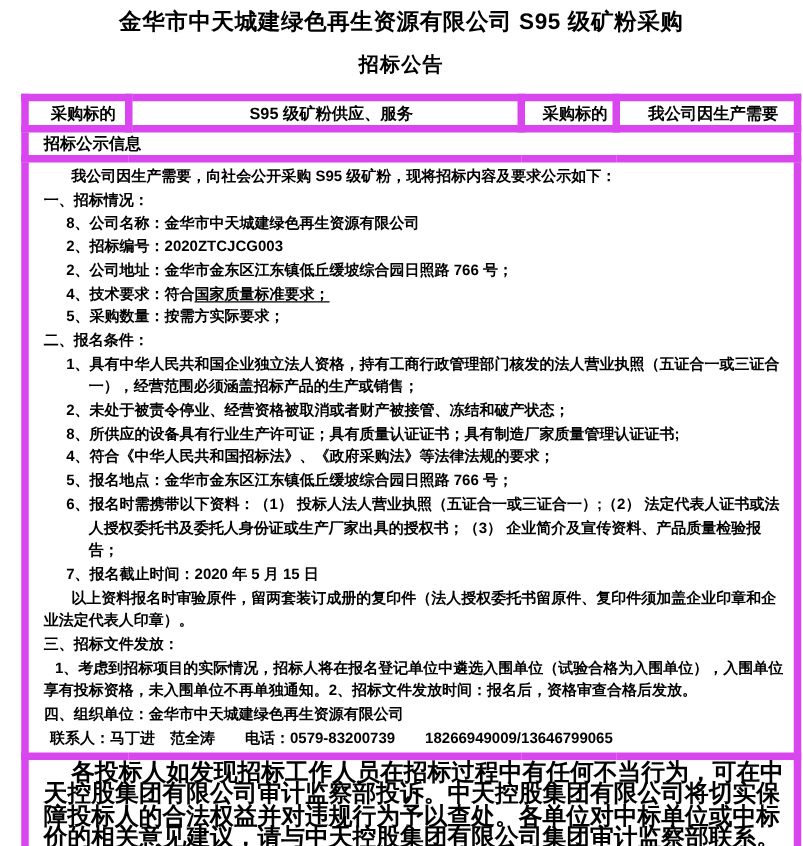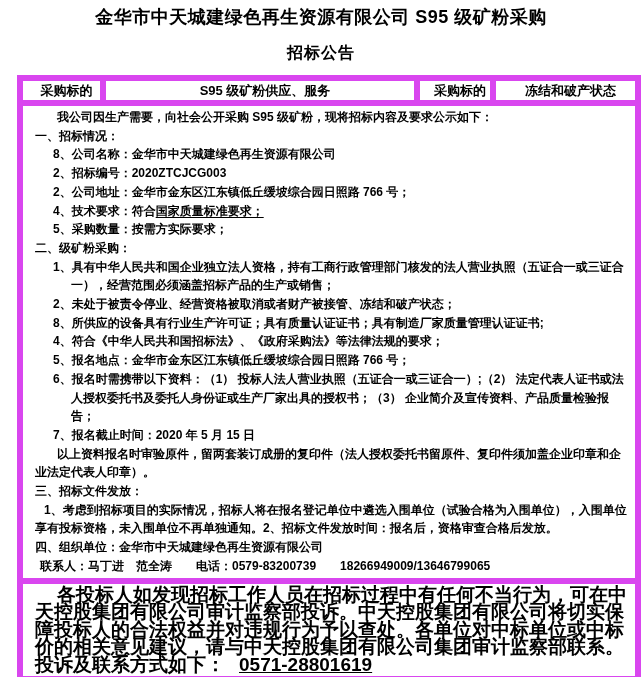--- a/index.html
+++ b/index.html
@@ -106,32 +106,35 @@
       <col style="width:83px">
       <col style="width:314px">
       <col style="width:76px">
       <col style="width:145px">
     </colgroup>
     <tbody>
       <tr class="row-1">
         <td class="cell-label">采购标的</td>
         <td class="cell-value">S95 级矿粉供应、服务</td>
         <td class="cell-label">采购标的</td>
-        <td class="cell-value">冻结和破产状态</td>
+        <td class="cell-value">我公司因生产需要</td>
+      </tr>
+      <tr>
+        <td class="cell-section" colspan="4">招标公示信息</td>
       </tr>
       <tr>
         <td class="cell-body" colspan="4">
           <p class="p-indent">我公司因生产需要，向社会公开采购 S95 级矿粉，现将招标内容及要求公示如下：</p>
           <p class="p-heading">一、招标情况：</p>
           <p class="p-item">8、公司名称：金华市中天城建绿色再生资源有限公司</p>
           <p class="p-item">2、招标编号：2020ZTCJCG003</p>
           <p class="p-item">2、公司地址：金华市金东区江东镇低丘缓坡综合园日照路 766 号；</p>
           <p class="p-item"><span>4、技术要求：符合</span><span class="u-line">国家质量标准要求；</span></p>
           <p class="p-item">5、采购数量：按需方实际要求；</p>
-          <p class="p-heading">二、级矿粉采购：</p>
+          <p class="p-heading">二、报名条件：</p>
           <p class="p-item">1、具有中华人民共和国企业独立法人资格，持有工商行政管理部门核发的法人营业执照（五证合一或三证合一），经营范围必须涵盖招标产品的生产或销售；</p>
           <p class="p-item">2、未处于被责令停业、经营资格被取消或者财产被接管、冻结和破产状态；</p>
           <p class="p-item">8、所供应的设备具有行业生产许可证；具有质量认证证书；具有制造厂家质量管理认证证书;</p>
           <p class="p-item">4、符合《中华人民共和国招标法》、《政府采购法》等法律法规的要求；</p>
           <p class="p-item">5、报名地点：金华市金东区江东镇低丘缓坡综合园日照路 766 号；</p>
           <p class="p-item">6、报名时需携带以下资料：（1） 投标人法人营业执照（五证合一或三证合一）;（2） 法定代表人证书或法人授权委托书及委托人身份证或生产厂家出具的授权书；（3） 企业简介及宣传资料、产品质量检验报告；</p>
           <p class="p-item">7、报名截止时间：2020 年 5 月 15 日</p>
           <p class="p-note">以上资料报名时审验原件，留两套装订成册的复印件（法人授权委托书留原件、复印件须加盖企业印章和企业法定代表人印章）。</p>
           <p class="p-heading">三、招标文件发放：</p>
           <p class="p-s3">1、考虑到招标项目的实际情况，招标人将在报名登记单位中遴选入围单位（试验合格为入围单位），入围单位享有投标资格，未入围单位不再单独通知。2、招标文件发放时间：报名后，资格审查合格后发放。</p>

